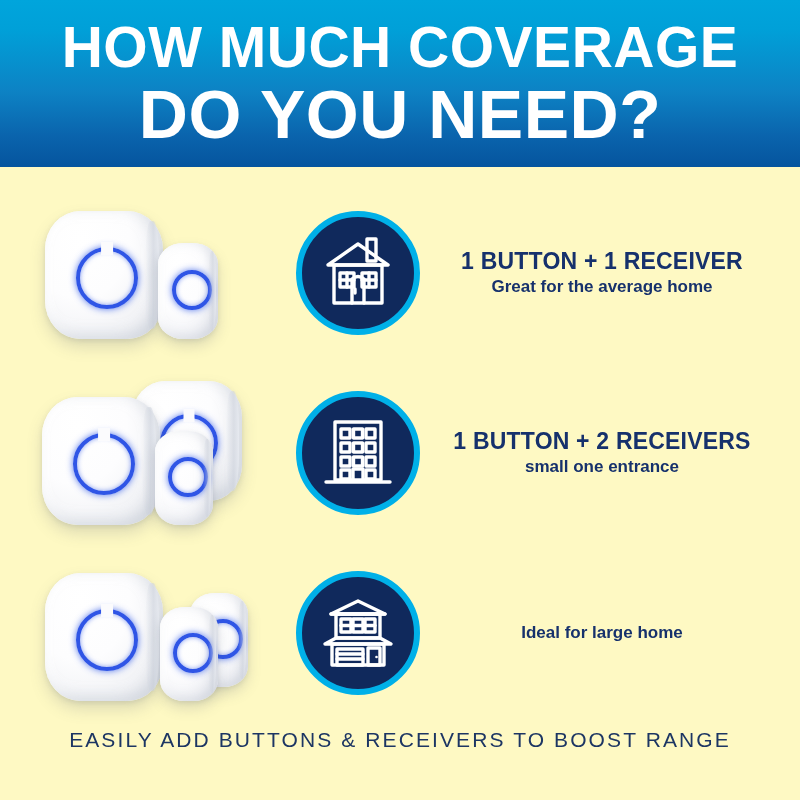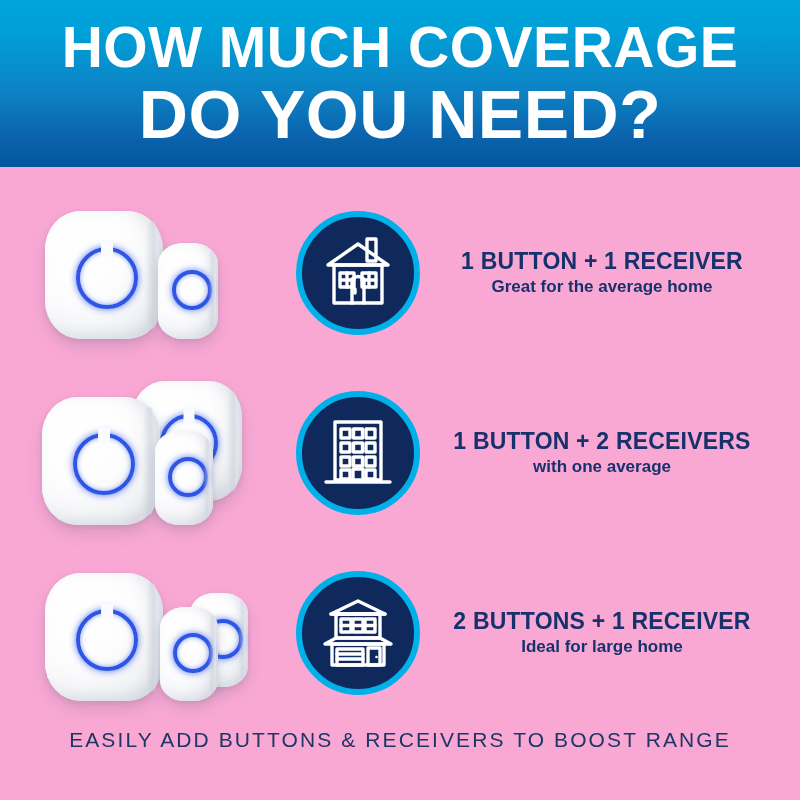--- a/index.html
+++ b/index.html
@@ -10,21 +10,21 @@
     width: 800px;
     height: 800px;
     background: #ffffff;
     font-family: "Liberation Sans", sans-serif;
     overflow: hidden;
   }
   .page {
     position: relative;
     width: 800px;
     height: 800px;
-    background: #f9a8d4;
+    background: #fef9c3;
   }
 
   
   .header {
     position: absolute;
     left: 0; top: 0;
     width: 800px;
     height: 167px;
     background: linear-gradient(180deg, #00a5dc 0%, #00a0d8 18%, #0d82c4 55%, #0a63ac 82%, #05549e 100%);
     display: flex;
@@ -308,21 +308,21 @@
 
             <rect x="20" y="54" width="9" height="9" fill="none"></rect>
             <rect x="45" y="54" width="9" height="9" fill="none"></rect>
             <path d="M32 64 L32 53 L42 53 L42 64" fill="none"></path>
           </svg>
         </div>
       </div>
 
       <div class="text-cell">
         <div class="headline">1 BUTTON + 2 RECEIVERS</div>
-        <div class="subline">with one average</div>
+        <div class="subline">small one entrance</div>
       </div>
     </div>
 
     <div class="row row-3">
 
       <div class="devices">
 
         <div class="receiver" style="left:45px; top:28px; width:118px; height:128px;">
           <div class="ring-power" style="left:31px; top:36px; width:54px; height:54px;"></div>
         </div>
@@ -360,21 +360,20 @@
             <line x1="18" y1="57" x2="44" y2="57"></line>
             <line x1="18" y1="62" x2="44" y2="62"></line>
 
             <rect x="49" y="51" width="12" height="17" fill="none"></rect>
             <circle cx="57.5" cy="60" r="1.3" fill="#ffffff" stroke="none"></circle>
           </svg>
         </div>
       </div>
 
       <div class="text-cell">
-        <div class="headline">2 BUTTONS + 1 RECEIVER</div>
         <div class="subline">Ideal for large home</div>
       </div>
     </div>
 
   </div>
 
   <div class="footer">
     <span class="footer-text">EASILY ADD BUTTONS &amp; RECEIVERS TO BOOST RANGE</span>
   </div>
 

